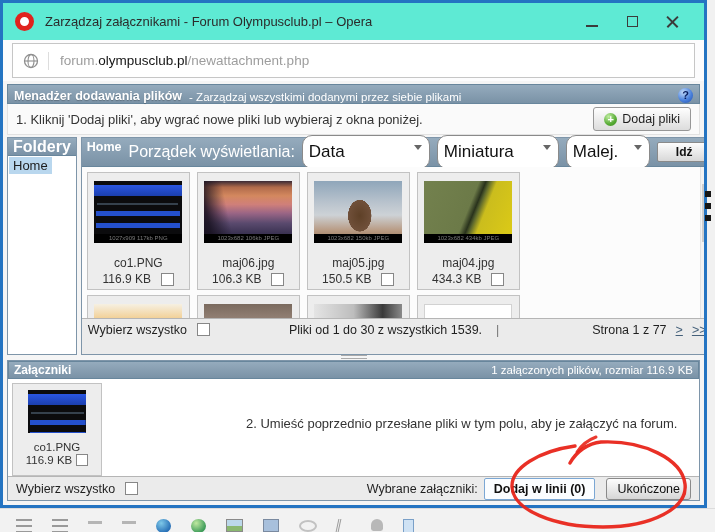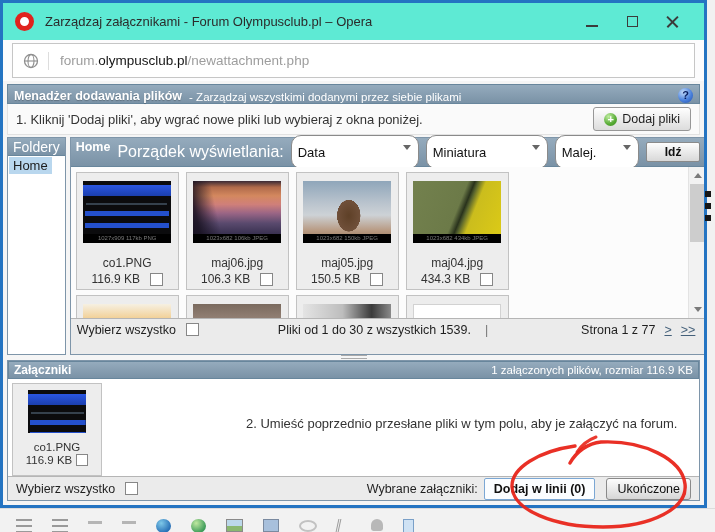--- a/index.html
+++ b/index.html
@@ -32,29 +32,29 @@
   .manager-bar { height:20px; display:flex; align-items:flex-end; padding:0 6px; }
   .manager-title { font-weight:bold; font-size:12.5px; white-space:nowrap; text-shadow:0 1px 1px rgba(0,0,0,.25); }
   .manager-sub { font-size:11.5px; margin-left:7px; white-space:nowrap; }
   .help-icon { margin-left:auto; width:15px; height:15px; border-radius:50%; background:radial-gradient(circle at 35% 28%, #c3dbf8, #4b82dd 55%, #1c4cae); color:#071d5e; font-weight:bold; font-size:11px; line-height:15px; text-align:center; }
 
   .step-row { height:31px; background:#fafafa; border:1px solid #e2e2e2; border-top:none; display:flex; align-items:center; padding:0 8px; font-size:13px; color:#333; }
   .add-files-btn { margin-left:auto; display:flex; align-items:center; gap:5px; background:linear-gradient(#fefefe,#dcdcdc); border:1px solid #979797; border-radius:3px; height:24px; padding:0 10px; font-size:12.5px; color:#1d1d1d; }
   .plus-icon { width:13px; height:13px; border-radius:50%; background:radial-gradient(circle at 35% 28%, #c0eda2, #56aa34 60%, #3c8a21); color:#fff; font-size:11px; line-height:12px; text-align:center; font-weight:bold; }
 
   .main { display:flex; gap:4px; margin-top:2px; height:218px; }
-  .panel-head { height:18px; background:linear-gradient(#95abbd,#7a92a6); border-bottom:1px solid #68869c; color:#fff; font-weight:normal; font-size:14px; padding:0 5px; display:flex; align-items:center; flex:none; }
+  .panel-head { height:18px; background:linear-gradient(#95abbd,#7a92a6); border-bottom:1px solid #68869c; color:#fff; font-weight:bold; font-size:16px; padding:0 5px; display:flex; align-items:center; flex:none; }
   .folders-panel { width:144px; border:1px solid #7e95a9; background:#fff; display:flex; flex-direction:column; }
   .folder-item { margin:1px 1px; padding:1px 4px; font-size:13px; color:#1c1c1c; background:#b9d7ee; align-self:flex-start; }
 
   .browser-panel { flex:1; border:1px solid #7e95a9; background:#fcfcfc; display:flex; flex-direction:column; }
   .browser-head { height:29px; background:linear-gradient(#95abbd,#7a92a6); border-bottom:1px solid #68869c; color:#fff; display:flex; align-items:center; padding:0 5px; gap:7px; }
   .browser-title { font-weight:bold; font-size:12.5px; align-self:flex-start; margin-top:2px; }
   .sort-label { margin-left:auto; font-size:16px; white-space:nowrap; }
-  .sel { height:34px; background:#fff; border:1px solid #8a8a8a; border-radius:10px; display:flex; align-items:center; font-size:13px; color:#111; padding:0 6px; position:relative; flex:none; }
+  .sel { height:34px; background:#fff; border:1px solid #8a8a8a; border-radius:10px; display:flex; align-items:center; font-size:17px; color:#111; padding:0 6px; position:relative; flex:none; }
   .sel::after { content:""; position:absolute; right:7px; top:9px; border-left:4px solid transparent; border-right:4px solid transparent; border-top:5px solid #666; }
   .sel-data { width:128px; } .sel-order { width:84px; } .sel-view { width:122px; }
   .go-btn { height:20px; padding:0 18px; font-weight:bold; font-size:12px; color:#111; background:linear-gradient(#fdfdfd,#d8d8d8); border:1px solid #8a8a8a; border-radius:2px; display:flex; align-items:center; flex:none; }
 
   .thumbs { position:relative; flex:1; overflow:hidden; background:#fcfcfc; }
   .thumb-row { display:flex; gap:7px; padding:5px 4px 0 5px; position:absolute; left:0; top:0; }
   .thumb-row2 { top:123px; }
   .cell { width:103px; height:118px; background:#ededed; border:1px solid #c2c2c2; display:flex; flex-direction:column; align-items:center; flex:none; }
   .cell-img { width:88px; height:62px; margin-top:8px; position:relative; flex:none; }
   .cell-caption { position:absolute; left:0; right:0; bottom:0; height:9px; background:#000; color:#7a7a7a; font-size:6px; line-height:9px; text-align:center; overflow:hidden; white-space:nowrap; }

